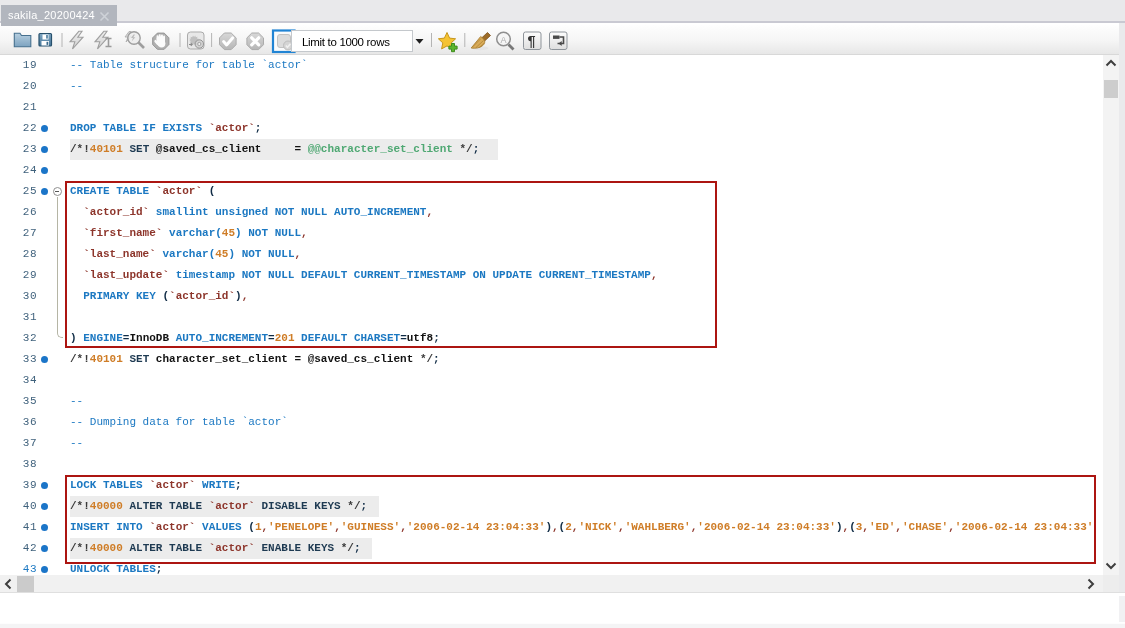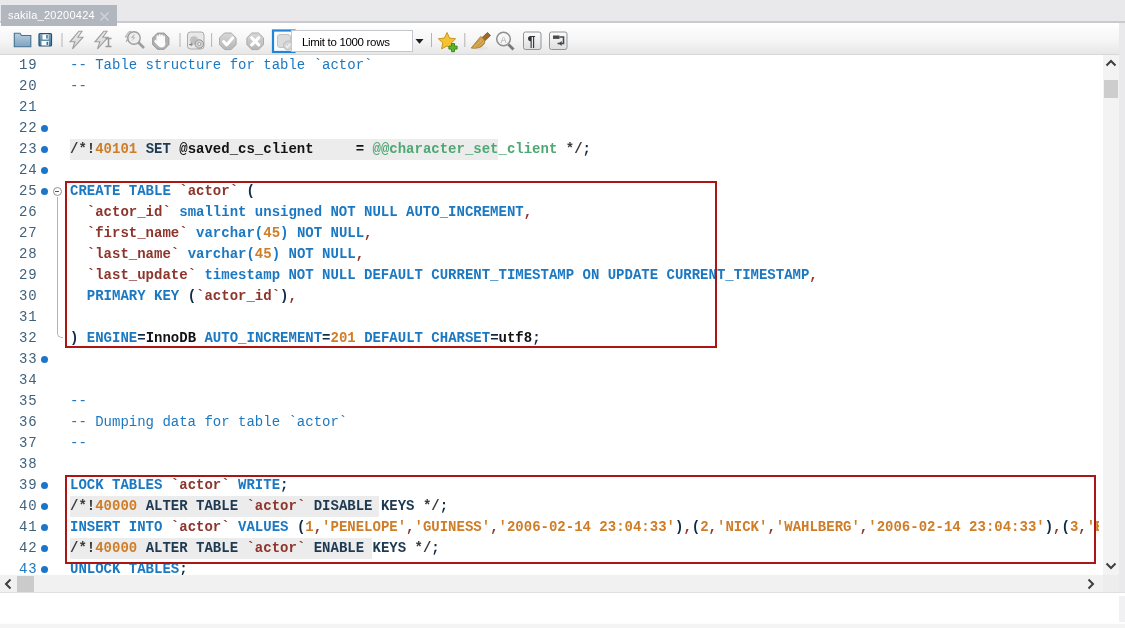--- a/index.html
+++ b/index.html
@@ -8,21 +8,21 @@
 #tab{position:absolute;left:1px;top:4.5px;width:116px;height:21px;background:#b2b6be;z-index:3}
 #tab span{position:absolute;left:7px;top:4.5px;font-size:11px;letter-spacing:.25px;color:#fff}
 #tabx{position:absolute;left:98px;top:6px;width:11px;height:11px}
 
 #toolbar{position:absolute;left:0;top:25px;width:1125px;height:30px;background:linear-gradient(#fefefe,#f5f5f5 55%,#e7e7e7);border-bottom:1px solid #d8d8d8}
 #tbsvg{position:absolute;left:0;top:-1px}
 #combo{position:absolute;left:291px;top:5px;width:122px;height:22px;background:#fff;border:1px solid #c4c8cc}
 #combo span{position:absolute;left:10px;top:4.5px;font-size:11.5px;letter-spacing:-.32px;color:#000}
 
 #edbg{position:absolute;left:0;top:55px;width:1103px;height:520px;background:#fff}
-#editor{position:absolute;left:0;top:55px;width:1099px;height:520px;overflow:hidden;font-family:"Liberation Mono",monospace;font-size:14px;font-weight:bold}
+#editor{position:absolute;left:0;top:55px;width:1099px;height:520px;overflow:hidden;font-family:"Liberation Mono",monospace;font-size:11px;font-weight:bold}
 .cl{position:absolute;left:70px;height:21px;line-height:21px;white-space:pre}
 .ln,.ln43{position:absolute;left:0;width:37.5px;height:21px;line-height:21px;text-align:right;color:#3f617c;font-weight:normal;letter-spacing:.8px}
 .ln43{color:#1b78c2}
 .blt{position:absolute;left:41px;width:7px;height:7px;border-radius:50%;background:#1b75c8}
 .k{color:#1b78c2} .c{color:#1b78c2;font-weight:normal} .i{color:#8d352b}
 .o{color:#cf7d27} .g{color:#4fa873} .d{color:#1e3a52} .b{color:#121212}
 .p{color:#0f2b45} .m{color:#3a3a3a}
 .gray{position:absolute;background:#ececec;height:21px}
 .redbox{position:absolute;border:2px solid #ac1511;z-index:5;pointer-events:none}
 #fold{position:absolute;left:52.5px;top:131.5px;width:9px;height:9px;border:1px solid #909090;border-radius:50%;background:#fff;z-index:2}
@@ -149,20 +149,21 @@
     <div class="gray" style="left:70px;top:482.5px;width:302px"></div>
     <div id="fold"></div>
     <div id="fguide"></div>
 <div class="ln" style="top:-0.5px">19</div>
 <div class="cl" style="top:-0.5px"><span class="c">-- Table structure for table `actor`</span></div>
 <div class="ln" style="top:20.5px">20</div>
 <div class="cl" style="top:20.5px"><span class="c">--</span></div>
 <div class="ln" style="top:41.5px">21</div>
 <div class="ln" style="top:62.5px">22</div>
 <div class="blt" style="top:69.5px"></div>
+<div class="cl" style="top:62.5px"><span class="k">DROP TABLE IF EXISTS</span><span class="b"> </span><span class="i">`actor`</span><span class="p">;</span></div>
 <div class="ln" style="top:83.5px">23</div>
 <div class="blt" style="top:90.5px"></div>
 <div class="cl" style="top:83.5px"><span class="m">/*!</span><span class="o">40101</span><span class="d"> SET</span><span class="b"> @saved_cs_client     = </span><span class="g">@@character_set_client</span><span class="b"> </span><span class="m">*/</span><span class="p">;</span></div>
 <div class="ln" style="top:104.5px">24</div>
 <div class="blt" style="top:111.5px"></div>
 <div class="ln" style="top:125.5px">25</div>
 <div class="blt" style="top:132.5px"></div>
 <div class="cl" style="top:125.5px"><span class="k">CREATE TABLE</span><span class="b"> </span><span class="i">`actor`</span><span class="b"> </span><span class="p">(</span></div>
 <div class="ln" style="top:146.5px">26</div>
 <div class="cl" style="top:146.5px"><span class="b">  </span><span class="i">`actor_id`</span><span class="b"> </span><span class="k">smallint unsigned NOT NULL AUTO_INCREMENT</span><span class="i">,</span></div>
@@ -172,20 +173,21 @@
 <div class="cl" style="top:188.5px"><span class="b">  </span><span class="i">`last_name`</span><span class="b"> </span><span class="k">varchar(</span><span class="o">45</span><span class="k">)</span><span class="b"> </span><span class="k">NOT NULL</span><span class="i">,</span></div>
 <div class="ln" style="top:209.5px">29</div>
 <div class="cl" style="top:209.5px"><span class="b">  </span><span class="i">`last_update`</span><span class="b"> </span><span class="k">timestamp NOT NULL DEFAULT CURRENT_TIMESTAMP ON UPDATE CURRENT_TIMESTAMP</span><span class="i">,</span></div>
 <div class="ln" style="top:230.5px">30</div>
 <div class="cl" style="top:230.5px"><span class="b">  </span><span class="k">PRIMARY KEY</span><span class="b"> </span><span class="p">(</span><span class="i">`actor_id`</span><span class="p">)</span><span class="i">,</span></div>
 <div class="ln" style="top:251.5px">31</div>
 <div class="ln" style="top:272.5px">32</div>
 <div class="cl" style="top:272.5px"><span class="p">)</span><span class="b"> </span><span class="k">ENGINE</span><span class="p">=</span><span class="b">InnoDB</span><span class="b"> </span><span class="k">AUTO_INCREMENT</span><span class="p">=</span><span class="o">201</span><span class="b"> </span><span class="k">DEFAULT CHARSET</span><span class="p">=</span><span class="b">utf8</span><span class="p">;</span></div>
 <div class="ln" style="top:293.5px">33</div>
 <div class="blt" style="top:300.5px"></div>
+<div class="cl" style="top:293.5px"><span class="m">/*!</span><span class="o">40101</span><span class="d"> SET</span><span class="b"> character_set_client = @saved_cs_client </span><span class="m">*/</span><span class="p">;</span></div>
 <div class="ln" style="top:314.5px">34</div>
 <div class="ln" style="top:335.5px">35</div>
 <div class="cl" style="top:335.5px"><span class="c">--</span></div>
 <div class="ln" style="top:356.5px">36</div>
 <div class="cl" style="top:356.5px"><span class="c">-- Dumping data for table `actor`</span></div>
 <div class="ln" style="top:377.5px">37</div>
 <div class="cl" style="top:377.5px"><span class="c">--</span></div>
 <div class="ln" style="top:398.5px">38</div>
 <div class="ln" style="top:419.5px">39</div>
 <div class="blt" style="top:426.5px"></div>

